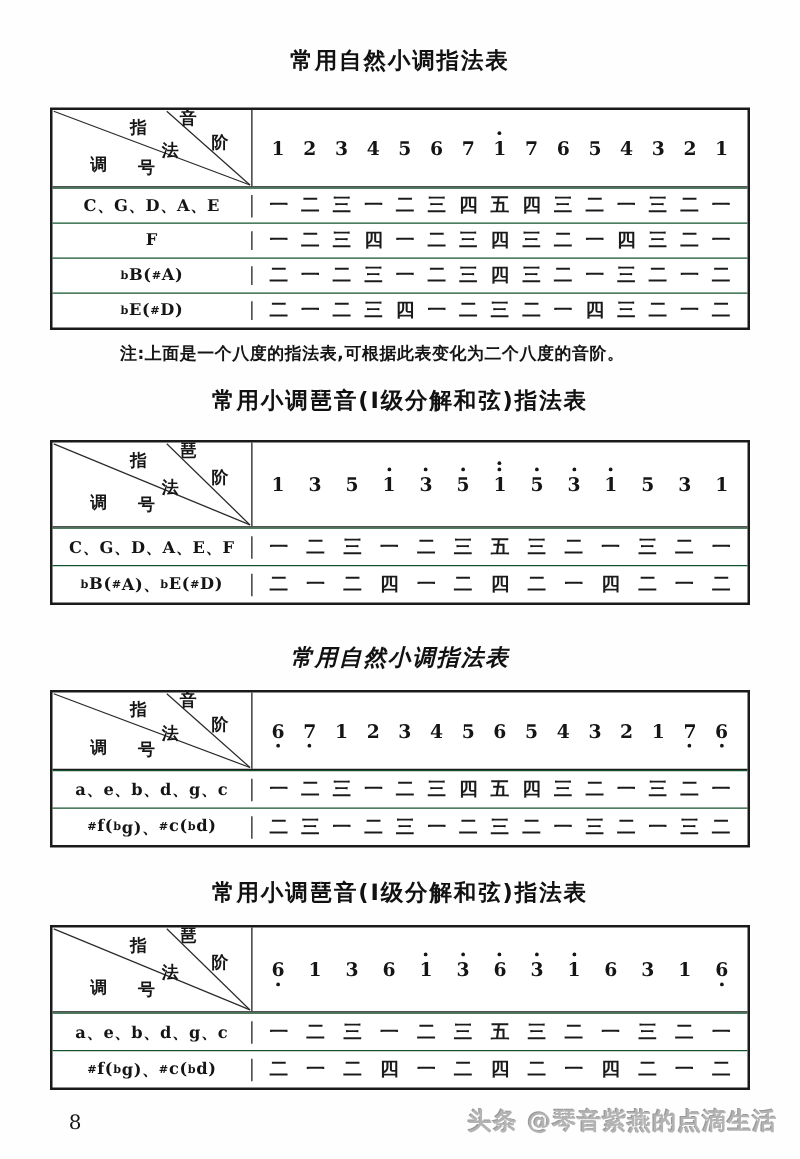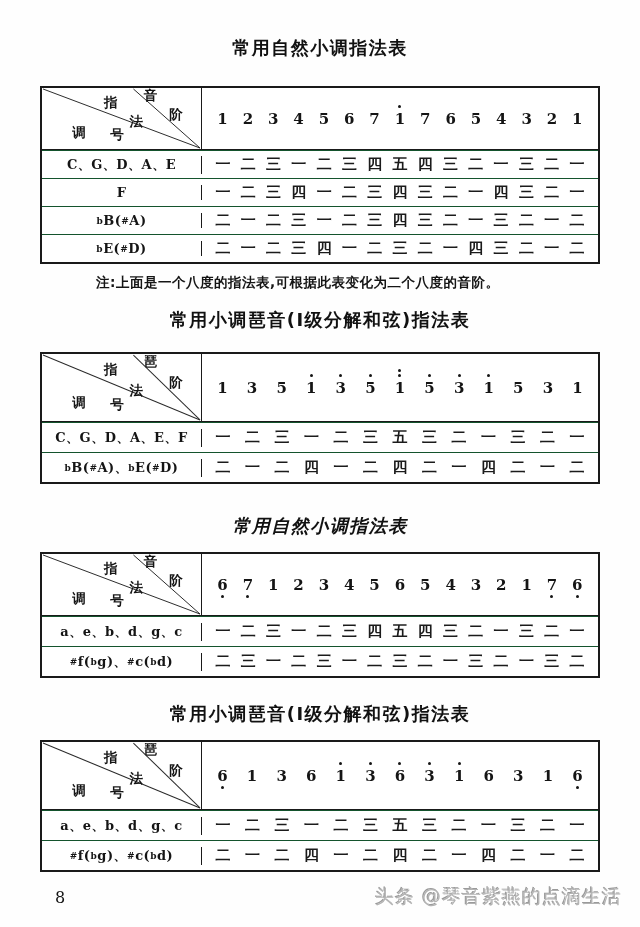--- a/index.html
+++ b/index.html
@@ -57,21 +57,21 @@
   .fing{
     display:inline-block;min-width:16px;text-align:center;
     font-size:15px;font-weight:700;color:#1b1b1b;
   }
   .footer{
     margin:12px 18px 0 55px;display:flex;justify-content:space-between;
     align-items:baseline;
   }
   .pagenum{font-family:"DejaVu Serif",serif;font-size:16px;}
   .wm{
-    font-size:19px;font-weight:normal;color:#b3b3b3;letter-spacing:1px;
+    font-size:19px;font-weight:bold;color:#b3b3b3;letter-spacing:1px;
     text-shadow:1px 1px 0 #ffffff,-1px -1px 0 #9a9a9a;
   }
 </style>
 </head>
 <body>
 
 <div id="title-1" class="title">常用自然小调指法表</div>
 <div id="tbl-0" class="tbl">
     <div class="thead">
       <div class="corner">

